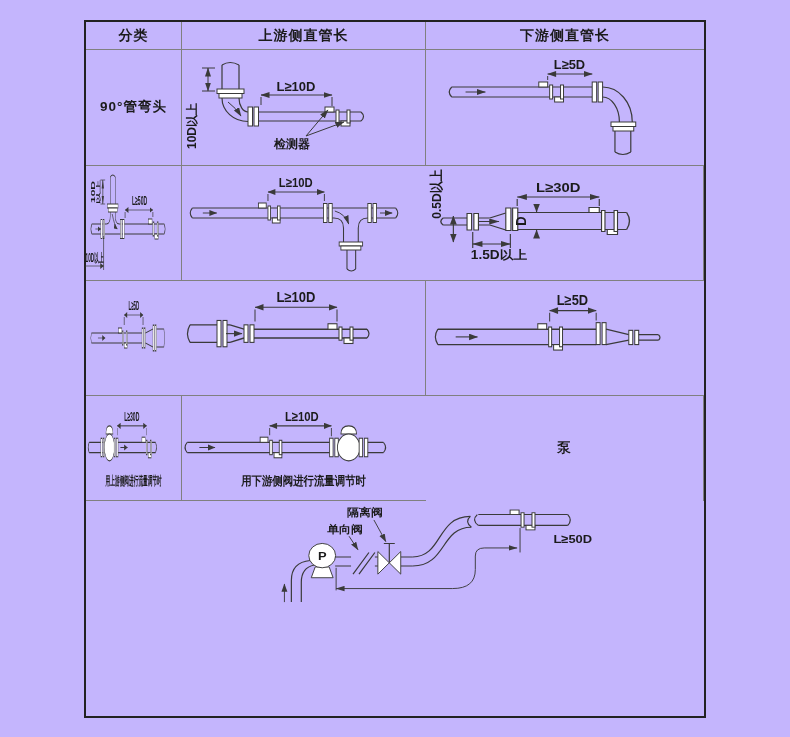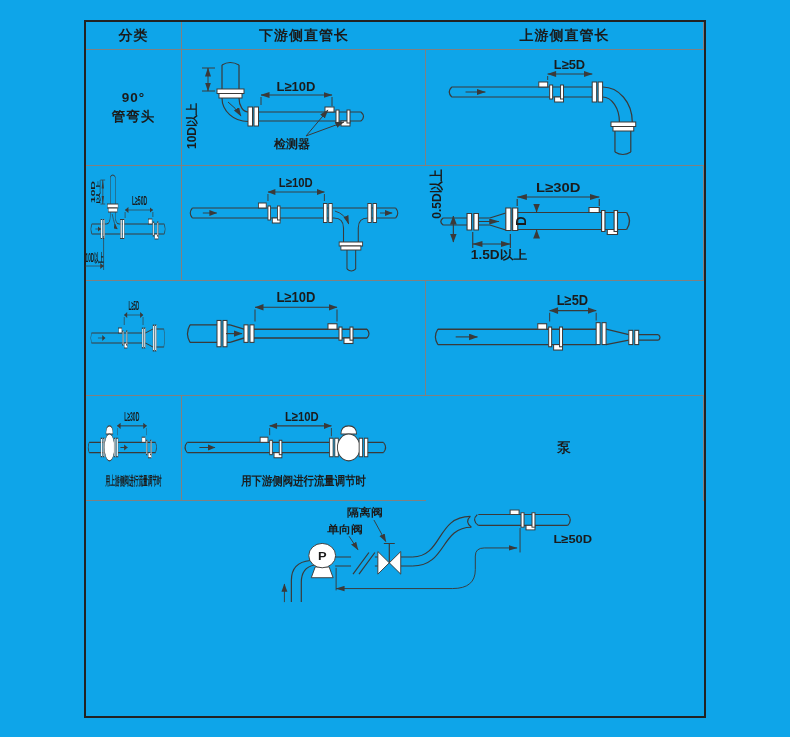--- a/index.html
+++ b/index.html
@@ -1,28 +1,28 @@
 <!DOCTYPE html>
 <html><head>
 <meta charset="utf-8">
 <style>
   html,body{margin:0;padding:0;background:#ffffff;}
-  #page{position:relative;width:790px;height:737px;background:#0ea5e9;overflow:hidden;
+  #page{position:relative;width:790px;height:737px;background:#c4b5fd;overflow:hidden;
         font-family:"Liberation Sans","DejaVu Sans",sans-serif;color:#1b1b1b;}
   #tbl{position:absolute;left:84px;top:20px;width:622px;height:698px;
        border:2px solid #222;box-sizing:border-box;display:grid;
        grid-template-columns:96px 244px 1fr;
        grid-template-rows:28px 116px 115px 115px 105px 102px 1fr;}
   .cell{border-right:1px solid #808080;border-bottom:1px solid #808080;
         position:relative;box-sizing:border-box;}
   .lastcol{border-right:none;}
   .lastrow{border-bottom:none;}
   .hcell{display:flex;align-items:center;justify-content:center;
          font-size:14px;font-weight:700;letter-spacing:1px;}
-  .catcell{display:flex;flex-direction:column;align-items:center;justify-content:center;
+  .catcell{display:flex;flex-direction:row;align-items:center;justify-content:center;
            font-size:13.5px;font-weight:700;line-height:1.35;letter-spacing:1px;}
   .diag{position:relative;}
   .diag svg{display:block;width:100%;height:100%;overflow:visible;}
   .span2{grid-column:2/4;}
   
   .p{fill:none;stroke:#3a3a3a;stroke-width:1.2;}
   .f{fill:#ffffff;stroke:#3a3a3a;stroke-width:1;}
   .d{fill:none;stroke:#3a3a3a;stroke-width:1;}
   .lbl{font:700 13px "Liberation Sans","DejaVu Sans",sans-serif;fill:#1b1b1b;}
   .cn{font:700 12px "Liberation Sans","DejaVu Sans",sans-serif;fill:#1b1b1b;}
@@ -41,25 +41,25 @@
       <path d="M9,0 L0,3 L9,6 Z" fill="#3a3a3a"></path>
     </marker>
   </defs>
 </svg>
 
 <div id="tbl">
 
   <div class="cell hcell">
         <span>分类</span>
       </div>
+  <div class="cell hcell">
+        <span>上游侧直管长</span>
+      </div>
   <div class="cell hcell lastcol">
         <span>下游侧直管长</span>
-      </div>
-  <div class="cell hcell">
-        <span>上游侧直管长</span>
       </div>
 
   <div class="cell catcell">
     <span>90°</span>
     <span>管弯头</span>
   </div>
   <div class="cell diag">
     <svg viewBox="0 0 243 115" preserveAspectRatio="none">
       <g>
         <path class="p" d="M40,15 V47 M57,15 V47"></path>

